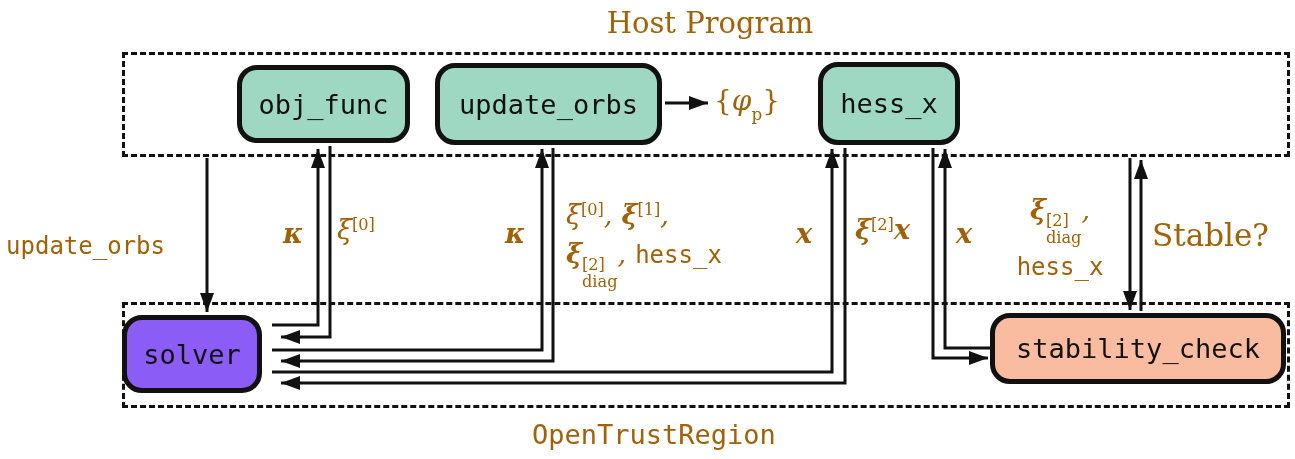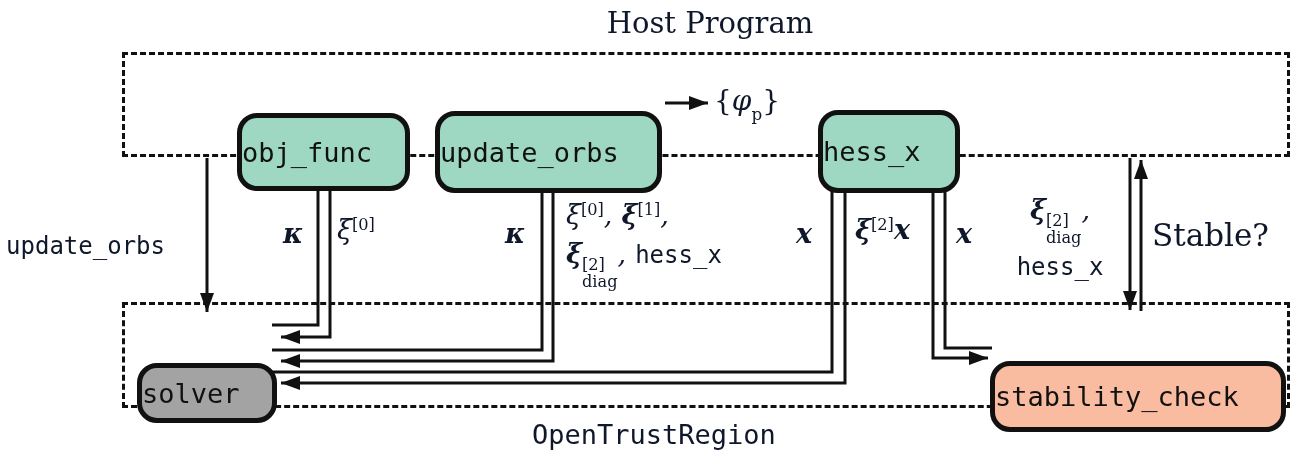--- a/index.html
+++ b/index.html
@@ -3,25 +3,25 @@
 <meta charset="utf-8">
 <style>
   html,body { margin:0; padding:0; background:#ffffff; }
   .stage {
     position:relative; width:1295px; height:459px; background:#ffffff;
     font-family:"DejaVu Sans Mono", monospace; color:#111;
     overflow:hidden;
   }
   .dashed-box { position:absolute; border:3px dashed #111; background:transparent; }
   .node {
-    position:absolute; display:flex; align-items:center; 
+    position:absolute; display:flex; align-items:center; justify-content:center;
     border:5px solid #111; border-radius:20px; box-sizing:border-box;
-    font-size:27px; font-family:"DejaVu Sans Mono", monospace; color:#111;margin-top:48px;
+    font-size:27px; font-family:"DejaVu Sans Mono", monospace; color:#111;
   }
-  .lbl { position:absolute; color:#0f172a; white-space:nowrap; }
+  .lbl { position:absolute; color:#a16207; white-space:nowrap; }
   .mono  { font-family:"DejaVu Sans Mono", monospace; font-size:24px; line-height:36px; }
   .serif { font-family:"DejaVu Serif", serif; font-size:29px; }
   .math  { font-family:"DejaVu Serif", serif; font-style:italic; font-size:27px; }
   .mbold { font-weight:bold; }
   .sup   { font-style:normal; font-weight:normal; font-size:0.60em; vertical-align:0.55em; }
   .supsub{
     display:inline-flex; flex-direction:column; align-items:flex-start;
     font-size:0.60em; line-height:1.05; vertical-align:-0.45em;
     font-style:normal; font-weight:normal;
   }
@@ -65,21 +65,21 @@
   <div class="node green" style="left: 237px; top: 65px; width: 173px; height: 78px; background: rgb(158, 216, 194);">
     <span>obj_func</span>
   </div>
   <div class="node green" style="left: 435px; top: 63px; width: 227px; height: 82px; background: rgb(158, 216, 194);">
     <span>update_orbs</span>
   </div>
   <div class="node green" style="left: 818px; top: 62px; width: 142px; height: 83px; background: rgb(158, 216, 194);">
     <span>hess_x</span>
   </div>
 
-  <div class="node salmon" style="left: 137px; top: 315px; width: 140px; height: 60px; background: #a3a3a3;">
+  <div class="node salmon" style="left: 122px; top: 315px; width: 140px; height: 78px; background: #8b5cf6;">
     <span>solver</span>
   </div>
   <div class="node salmon" style="left: 990px; top: 313px; width: 296px; height: 71px; background: rgb(249, 188, 161);">
     <span>stability_check</span>
   </div>
 
   <div class="lbl math" style="left:714px; top:84px; font-size:28px;">
     <span class="sup" style="font-size:1em; vertical-align:0;">{</span><span>φ</span><span class="supsub" style="vertical-align:-0.6em;">
         <span>p</span>
       </span><span class="sup" style="font-size:1em; vertical-align:0;">}</span>

